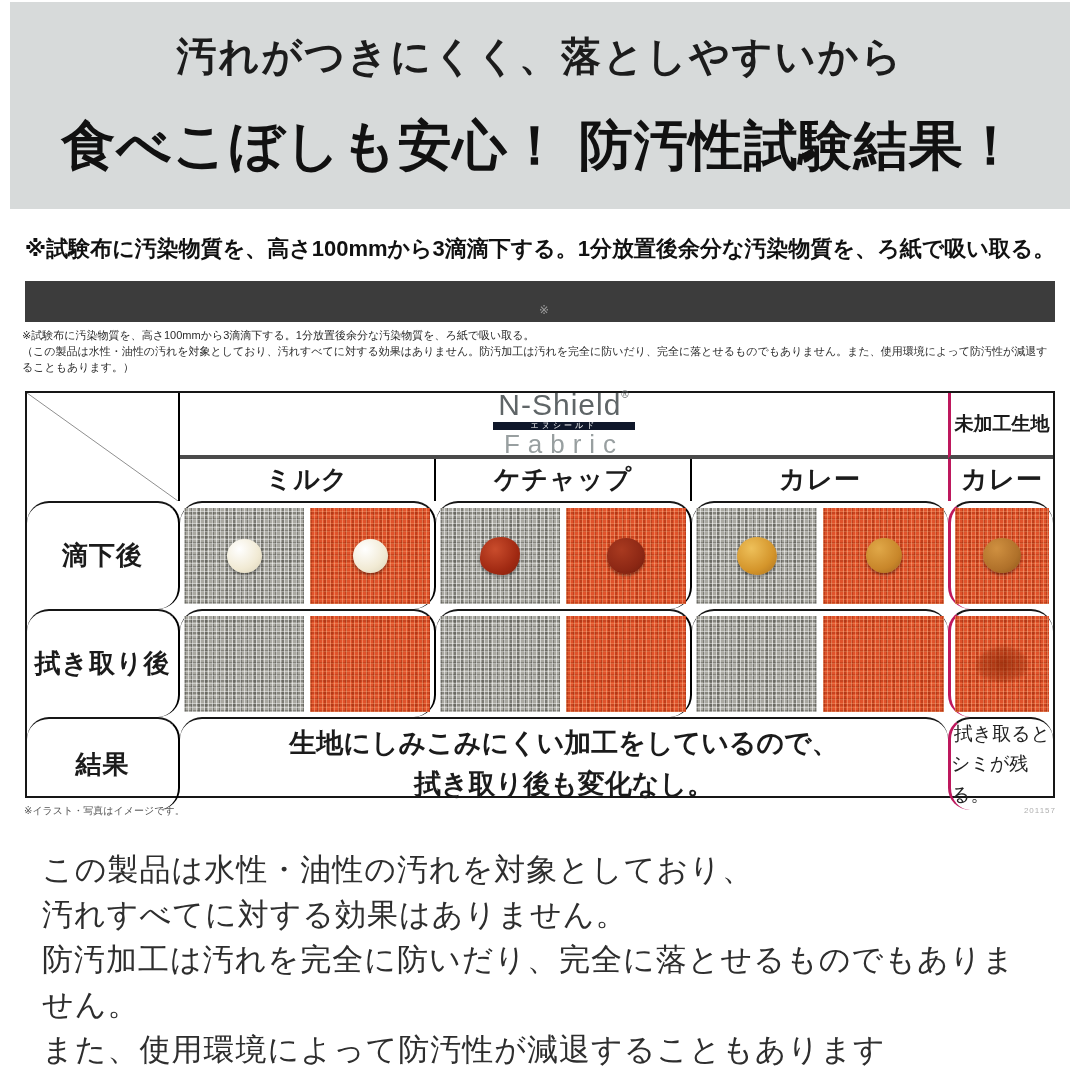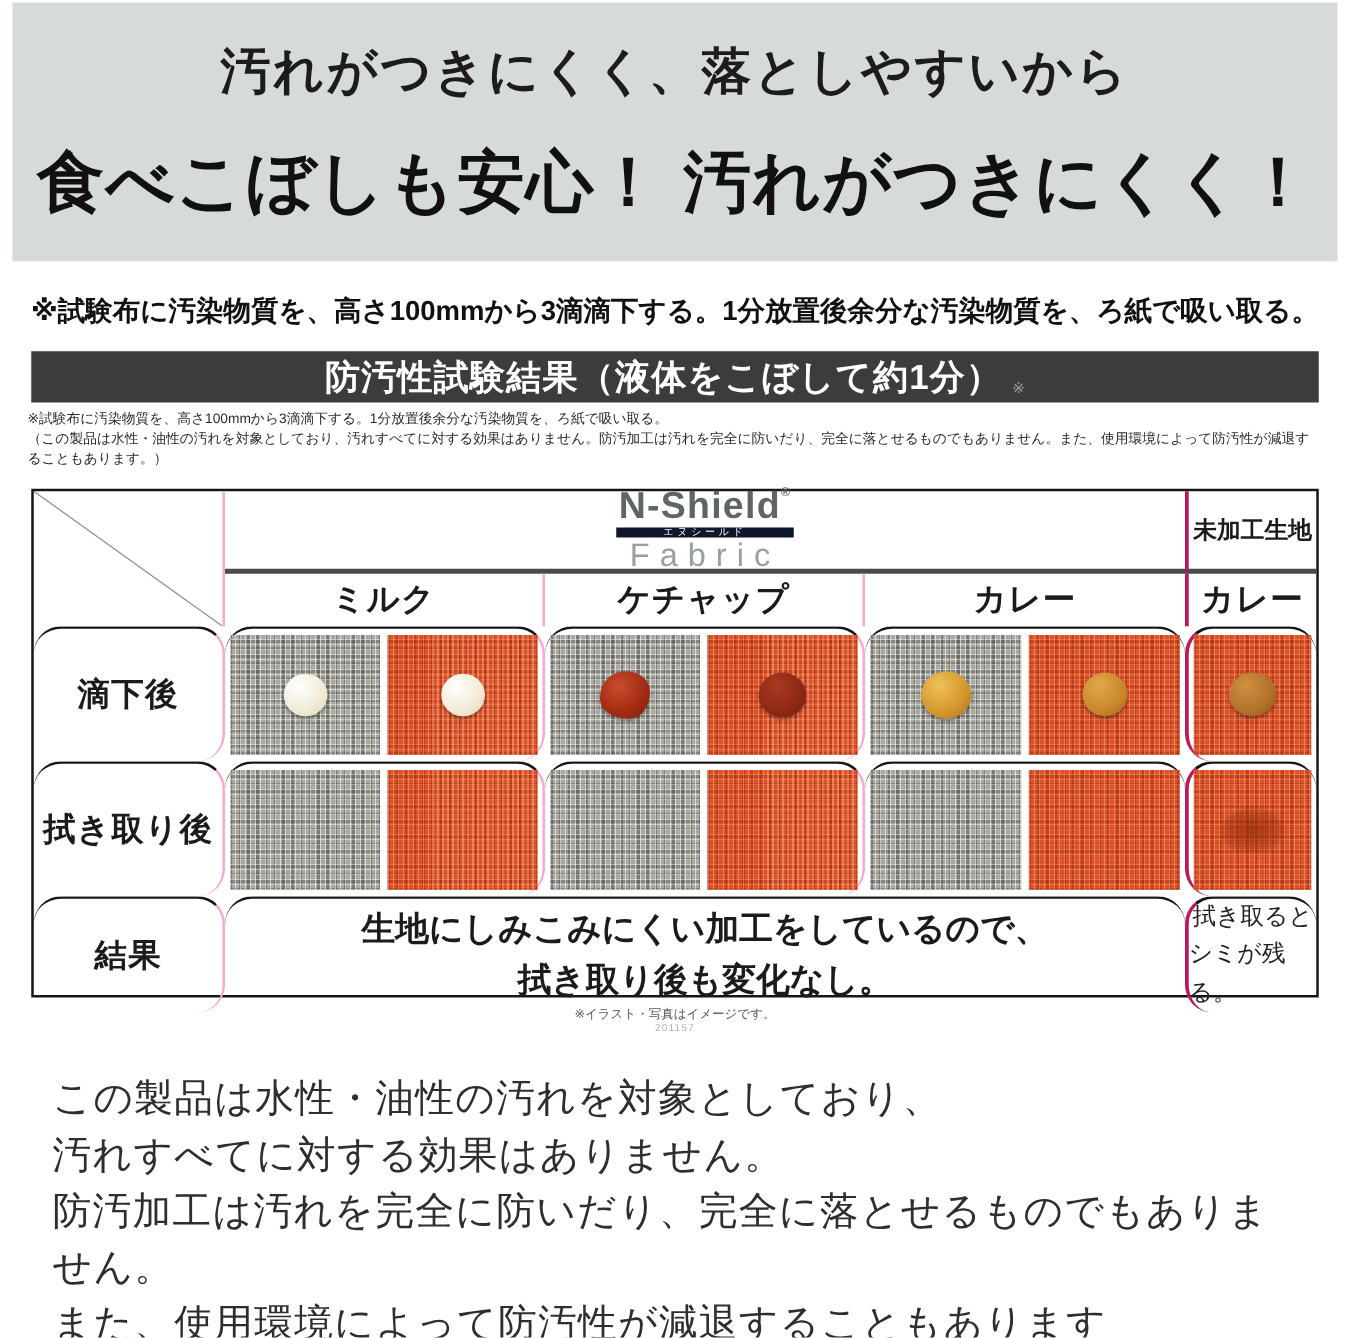--- a/index.html
+++ b/index.html
@@ -22,30 +22,30 @@
   .banner-mark { color: #9b9b9b; font-size: 12px; margin-left: 8px; align-self: flex-end; padding-bottom: 5px; }
 
   
   .fine-print { margin: 6px 22px 0; font-size: 11px; line-height: 1.45; color: #2a2a2a; }
 
   
   .tt { margin: 15px 25px 0; width: 1030px; height: 407px; border: 2px solid #161616;
     display: grid; grid-template-columns: 153px repeat(6, 128px) 1fr;
     grid-template-rows: 66px 42px 108px 108px 1fr; background: #fff; }
   .cell { display: flex; align-items: center; justify-content: center; position: relative; }
-  .br  { border-right: 2px solid #f9a8d4; }
+  .br  { border-right: 2px solid #000000; }
   .bt  { border-top: 2px solid #161616; border-radius: 22px; }
   .bl3 { border-left: 3px solid #be185d; }
   .bb4 { border-bottom: 4px solid #4a4a4a; }
 
   .c-diag { grid-column: 1; grid-row: 1 / 3; }
   .c-diag svg { position: absolute; inset: 0; width: 100%; height: 100%; }
 
   .c-brand { grid-column: 2 / 8; grid-row: 1; flex-direction: column; }
-  .brand-name { font-size: 30px; font-weight: 700; color: #5f6567; letter-spacing: 1px; line-height: 1; }
+  .brand-name { font-size: 30px; font-weight: 400; color: #5f6567; letter-spacing: 1px; line-height: 1; }
   .brand-reg { font-size: 10px; vertical-align: top; }
   .brand-ruby { margin-top: 2px; width: 142px; height: 11px; background: #0f172a; color: #ffffff;
     font-size: 8px; letter-spacing: 3px; display: flex; align-items: center; justify-content: center; line-height: 1; }
   .brand-sub { margin-top: 1px; font-size: 26px; font-weight: 400; color: #989fa0; letter-spacing: 8px; line-height: 1.05; }
 
   .c-unproc { grid-column: 8; grid-row: 1; font-size: 19px; font-weight: 700; }
 
   .c-stain { font-size: 26px; font-weight: 700; letter-spacing: 1px; }
   .h-milk    { grid-column: 2 / 4; grid-row: 2; }
   .h-ketchup { grid-column: 4 / 6; grid-row: 2; }
@@ -85,40 +85,39 @@
   .drop-stain { width: 52px; height: 36px; border-radius: 55% 45% 50% 50% / 60% 55% 45% 40%;
     box-shadow: none; filter: blur(1.5px);
     background: radial-gradient(ellipse at 50% 50%, rgba(148,44,10,.78), rgba(148,44,10,.35) 62%, rgba(148,44,10,0) 85%); }
 
   .c-result-main { grid-column: 2 / 8; flex-direction: column; text-align: center;
     font-size: 27px; font-weight: 700; line-height: 1.55; }
   .c-result-right { grid-column: 8; flex-direction: column; text-align: left;
     font-size: 19px; font-weight: 500; line-height: 1.6; color: #222; }
 
   
-  .tfoot { margin: 6px 24px 0; display: flex; justify-content: space-between; align-items: center; flex-direction: column; }
+  .tfoot { margin: 6px 24px 0; display: flex; justify-content: space-between; align-items: center; }
   .tfoot-left { font-size: 10px; color: #555; }
   .tfoot-right { font-size: 8px; color: #b0b0b0; letter-spacing: 1px; }
 
   
   .bottom-text { margin: 30px 40px 0 42px; font-size: 31px; font-weight: 500;
     color: #2e2e2e; line-height: 1.45; letter-spacing: 1px; }
 </style>
 </head>
 <body>
 
 <div class="hero">
   <div class="hero-line1">汚れがつきにくく、落としやすいから</div>
-  <div class="hero-line2">食べこぼしも安心！ 汚れがつきにくく！</div>
+  <div class="hero-line2">食べこぼしも安心！ 防汚性試験結果！</div>
 </div>
 
 <div class="note">※試験布に汚染物質を、高さ100mmから3滴滴下する。1分放置後余分な汚染物質を、ろ紙で吸い取る。</div>
 
 <div class="banner">
-  <span class="banner-title">防汚性試験結果（液体をこぼして約1分）</span>
   <span class="banner-mark">※</span>
 </div>
 
 <div class="fine-print">
   <div>※試験布に汚染物質を、高さ100mmから3滴滴下する。1分放置後余分な汚染物質を、ろ紙で吸い取る。</div>
   <div>（この製品は水性・油性の汚れを対象としており、汚れすべてに対する効果はありません。防汚加工は汚れを完全に防いだり、完全に落とせるものでもありません。また、使用環境によって防汚性が減退することもあります。）</div>
 </div>
 
 <div class="tt">
 

